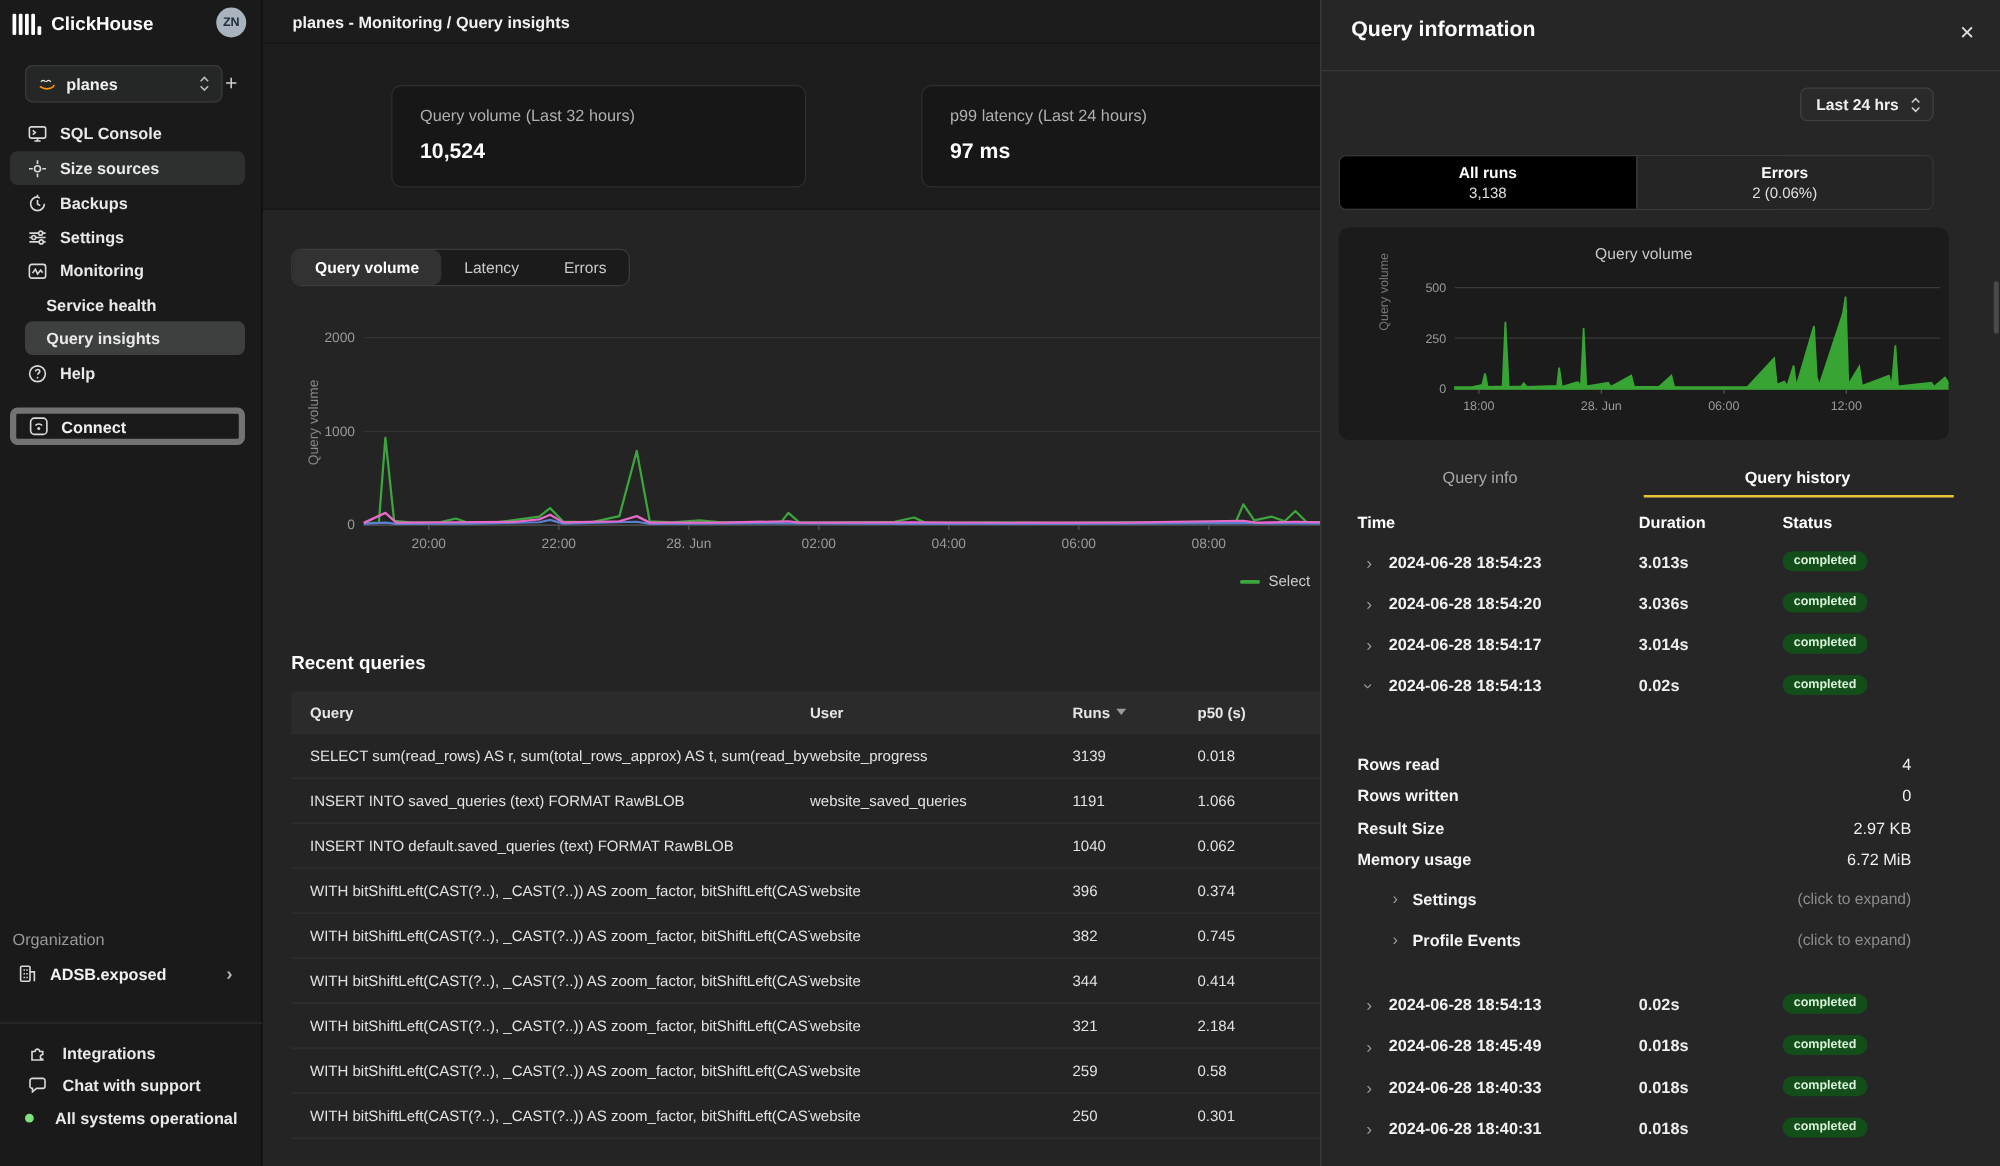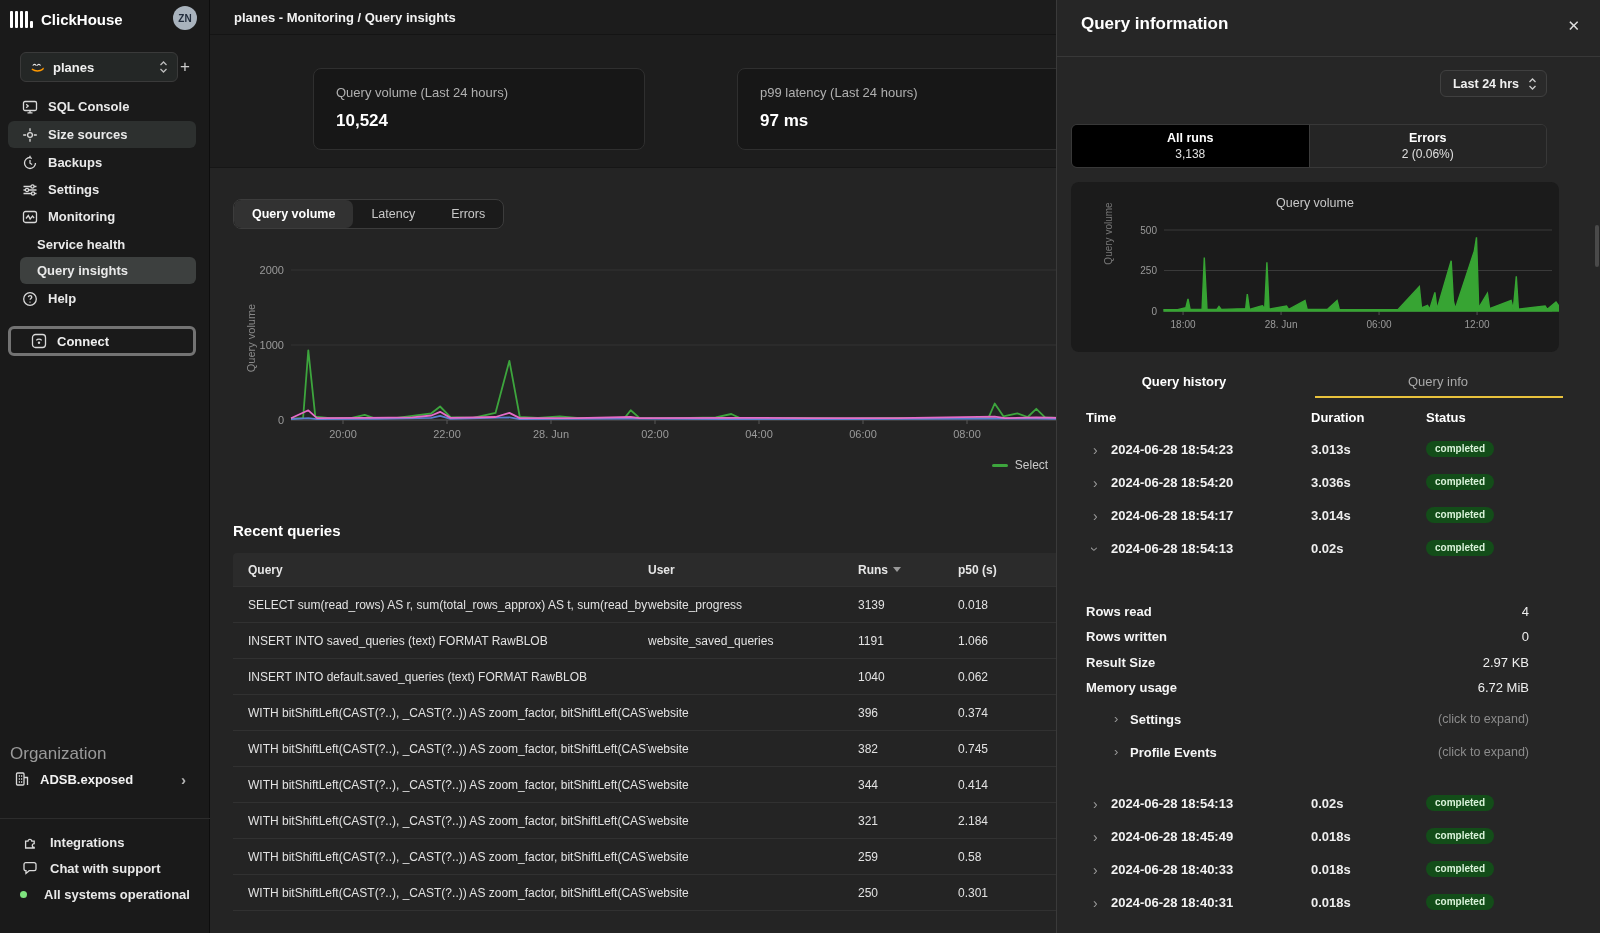--- a/index.html
+++ b/index.html
@@ -18,22 +18,22 @@
   .avatar { position:absolute; right:12px; top:6px; width:24px; height:24px; border-radius:50%; background:#a9b3bd; color:#222d3d; font-size:10px; font-weight:700; display:flex; align-items:center; justify-content:center; }
   .svc-select { position:absolute; left:8px; top:52px; width:158px; height:30px; background:#242726; border:1px solid #3a3a3a; border-radius:6px; display:flex; align-items:center; padding:4px 9px; gap:8px; cursor:pointer;margin-left:12px; }
   .svc-select .name { font-size:13px; font-weight:600; color:#f0f0f0; flex:1; }
   .add-btn { position:absolute; right:12px; top:55px; width:24px; height:24px; color:#cccccc; font-size:17px; display:flex; align-items:center; justify-content:center; cursor:pointer; }
   .nav-item { position:absolute; left:8px; width:188px; height:27px; border-radius:6px; display:flex; align-items:center; gap:10px; padding:0 0 0 14px; font-size:13px; font-weight:600; color:#e9e9e9; cursor:pointer; }
   .nav-item.active { background:#2d302f; }
   .nav-item.sub { left:20px; width:176px; padding-left:17px; }
   .nav-item.sub.active { background:#3d403f; }
   .nav-icon { width:16px; height:16px; display:flex; align-items:center; justify-content:center; flex:0 0 16px; }
   .nav-icon svg { display:block; }
-  .connect-btn { position:absolute; left:8px; top:326px; width:188px; height:30px; border:3px solid #737373; border-radius:6px; display:flex; align-items:center; gap:10px; padding-left:20px; font-size:13px; font-weight:600; color:#f0f0f0; cursor:pointer; }
-  .org-heading { position:absolute; left:10px; top:744px; font-size:17px; color:#9a9a9a; }
+  .connect-btn { position:absolute; left:8px; top:326px; width:188px; height:30px; border:5px solid #737373; border-radius:6px; display:flex; align-items:center; gap:10px; padding-left:10px; font-size:13px; font-weight:600; color:#f0f0f0; cursor:pointer; }
+  .org-heading { position:absolute; left:10px; top:744px; font-size:13px; color:#9a9a9a; }
   .org-row { position:absolute; left:8px; top:765px; width:188px; height:28px; display:flex; align-items:center; gap:10px; padding-left:6px; font-size:13px; font-weight:700; color:#f2f2f2; cursor:pointer; }
   .org-chev { position:absolute; right:10px; color:#b5b5b5; font-size:15px; }
   .side-divider { position:absolute; left:0; top:818px; width:210px; height:1px; background:#2c2c2c; }
   .foot-item { position:absolute; left:8px; width:188px; height:26px; display:flex; align-items:center; gap:12px; padding-left:14px; font-size:13px; font-weight:600; color:#e9e9e9; cursor:pointer; }
   .status-dot { width:7px; height:7px; border-radius:50%; margin:0 5px 0 4px; }
 
   
   .main { position:absolute; left:210px; top:0; width:1390px; height:933px; z-index:1; }
   .topbar { position:absolute; left:0; top:0; width:1390px; height:35px; background:#1c1c1c; border-bottom:1px solid #141414; }
   .breadcrumb { position:absolute; left:24px; top:10px; font-size:13px; font-weight:700; color:#f2f2f2; }
@@ -105,21 +105,21 @@
 
 <div class="app">
 
   <div class="main">
     <div class="topbar">
       <span class="breadcrumb">planes - Monitoring / Query insights</span>
     </div>
 
     <div class="statband">
       <div class="statcard" style="left:103px;">
-        <div class="lbl">Query volume (Last 24 hours)</div>
+        <div class="lbl">Query volume (Last 32 hours)</div>
         <div class="val">10,524</div>
       </div>
       <div class="statcard" style="left:527px;">
         <div class="lbl">p99 latency (Last 24 hours)</div>
         <div class="val">97 ms</div>
       </div>
     </div>
 
     <div class="view-tabs">
       <div class="vtab active">Query volume</div>
@@ -281,22 +281,22 @@
           <line x1="272.05555555555554" y1="93" x2="272.05555555555554" y2="97" stroke="#525252"></line>
           <text x="272.05555555555554" y="110" text-anchor="middle" fill="#9a9a9a" font-size="10">06:00</text>
           <line x1="370.05555555555554" y1="93" x2="370.05555555555554" y2="97" stroke="#525252"></line>
           <text x="370.05555555555554" y="110" text-anchor="middle" fill="#9a9a9a" font-size="10">12:00</text>
           <path d="M57.0,93 L57.0,91.7 L70.6,91.7 L78.8,89.8 L81.0,80.8 L83.1,91.4 L95.1,91.1 L97.3,39.5 L100.0,91.4 L110.1,91.1 L112.0,88.5 L114.2,91.4 L138.7,90.6 L140.3,76.0 L142.5,91.4 L153.6,88.1 L155.5,87.8 L157.7,91.1 L159.9,44.4 L162.1,91.1 L179.5,88.1 L181.7,91.4 L198.0,82.5 L200.2,91.4 L220.3,91.4 L230.1,82.5 L232.3,91.4 L247.6,91.7 L272.1,91.7 L291.1,91.4 L312.3,68.7 L314.5,89.8 L320.5,87.3 L322.7,91.1 L327.9,74.4 L330.0,91.1 L344.2,42.8 L346.4,83.3 L348.3,90.6 L367.3,33.1 L369.5,19.3 L371.7,89.8 L380.4,75.2 L382.6,90.6 L404.1,82.5 L406.3,91.4 L409.3,58.2 L411.4,91.1 L438.1,88.1 L440.3,91.4 L449.0,84.1 L453.1,89.8 L453.1,93 Z" fill="#37a433" stroke="#37a433" stroke-width="1.4"></path>
         </svg>
     </div>
     <div class="mini-ylabel">Query volume</div>
 
     <div class="ptabs">
+      <div class="ptab">Query info</div>
       <div class="ptab active">Query history</div>
-      <div class="ptab">Query info</div>
       <div class="ptab-underline" id="ptab-underline" style="background: rgb(233, 194, 60);"></div>
     </div>
 
     <div class="hist-head">
       <span class="hh-time">Time</span>
       <span class="hh-dur">Duration</span>
       <span class="hh-status">Status</span>
     </div>
 
     <div class="hrow" style="top:434px;">

